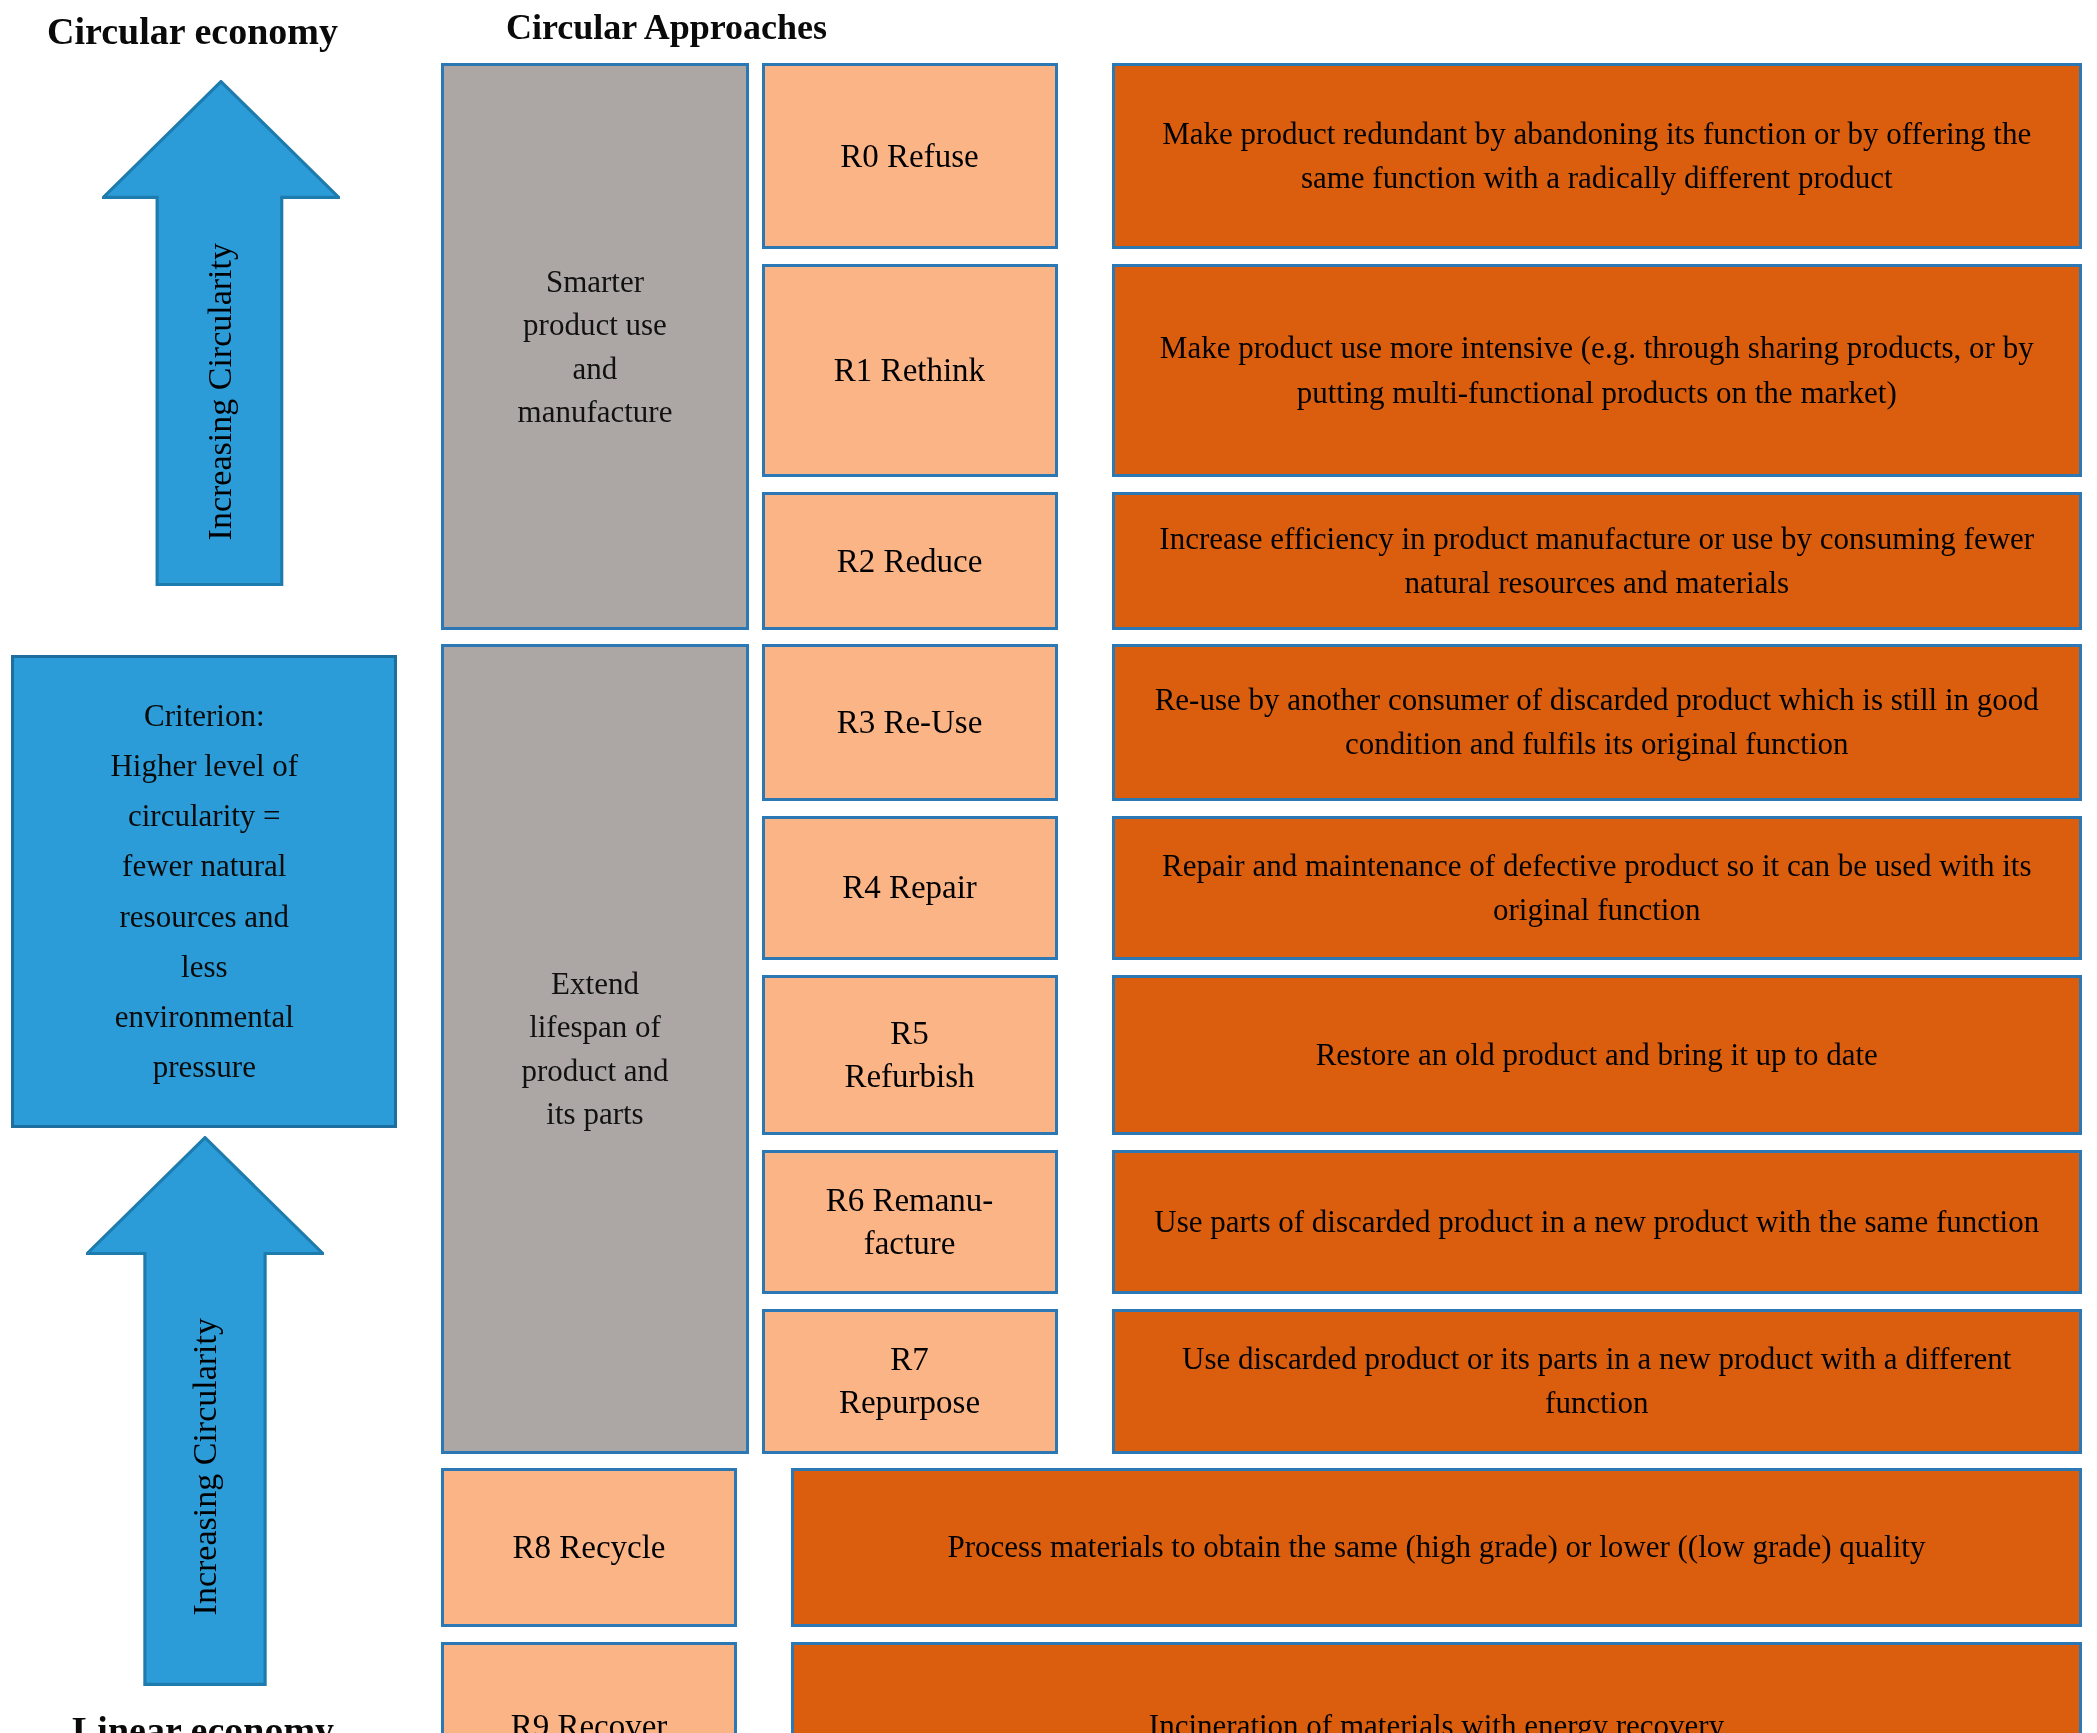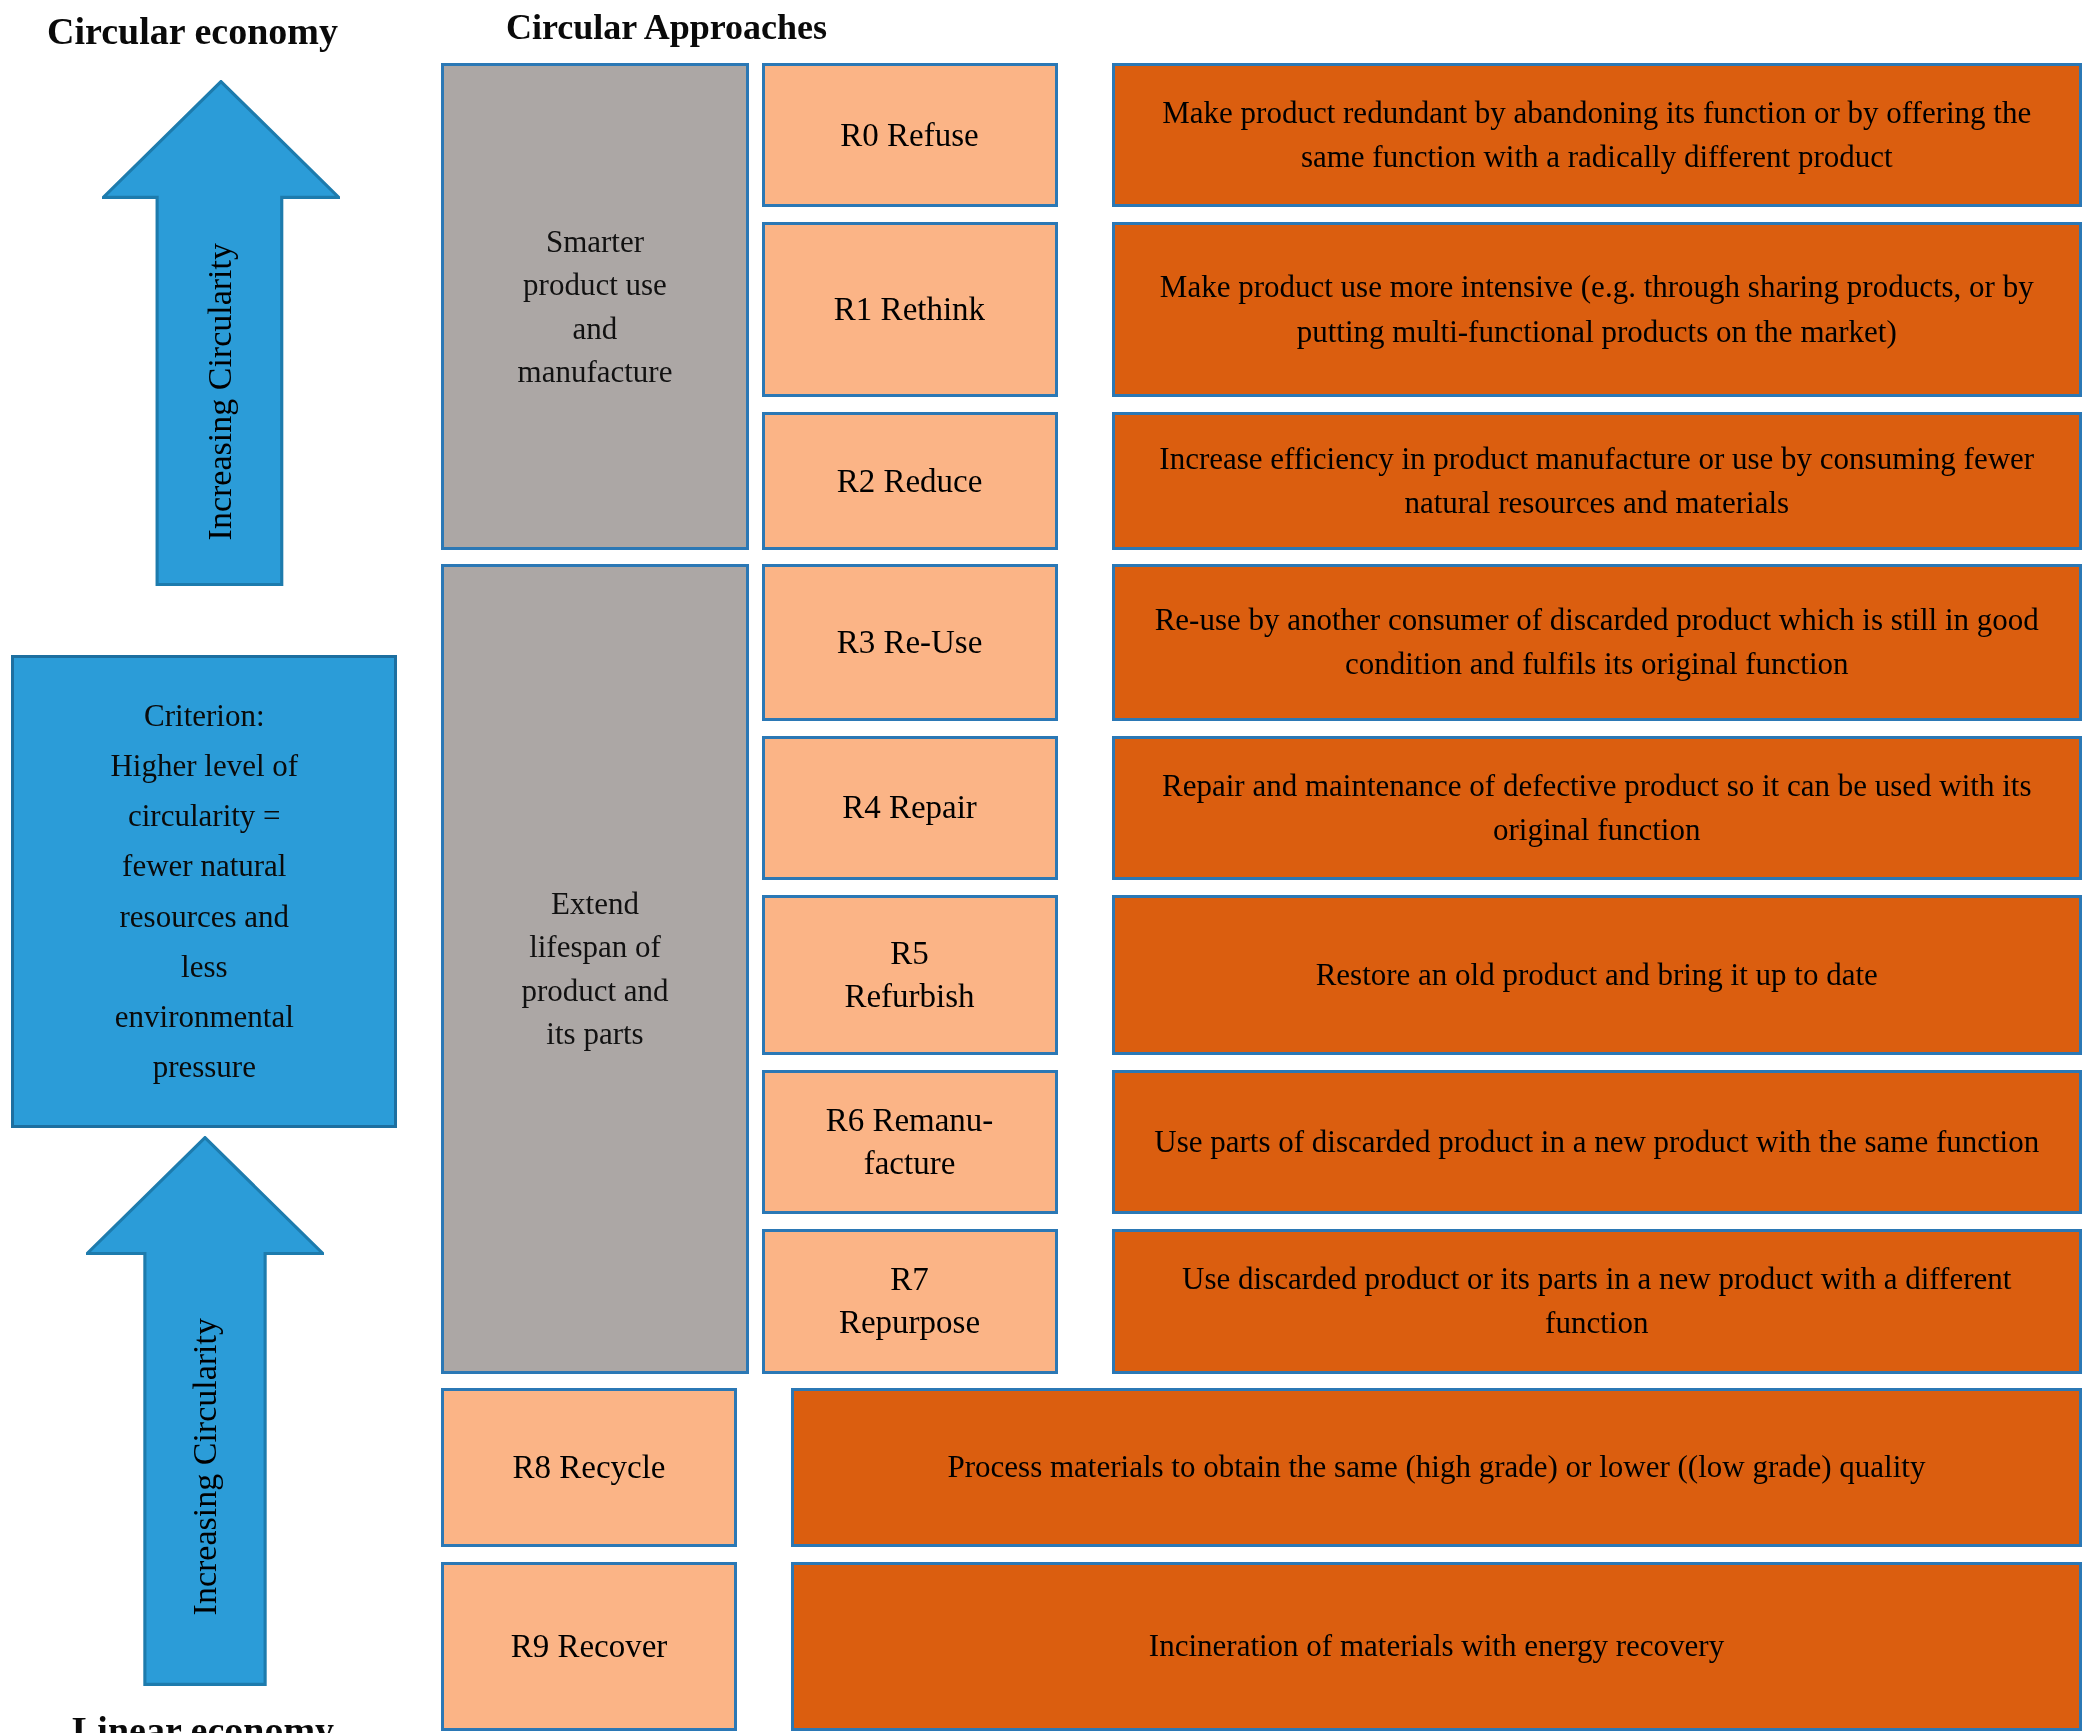--- a/index.html
+++ b/index.html
@@ -127,25 +127,25 @@
   </div>
 
   <div class="content">
 
     <div class="group">
       <div class="gray-box">Smarter
 product use
 and
 manufacture</div>
       <div class="rows">
-        <div class="row" style="height:144px">
+        <div class="row" style="height:186px">
           <div class="label-box">R0 Refuse</div>
           <div class="desc-box">Make product redundant by abandoning its function or by offering the same function with a radically different product</div>
         </div>
-        <div class="row" style="height:175px">
+        <div class="row" style="height:213px">
           <div class="label-box">R1 Rethink</div>
           <div class="desc-box">Make product use more intensive (e.g. through sharing products, or by putting multi-functional products on the market)</div>
         </div>
         <div class="row" style="height:138px">
           <div class="label-box">R2 Reduce</div>
           <div class="desc-box">Increase efficiency in product manufacture or use by consuming fewer natural resources and materials</div>
         </div>
       </div>
     </div>
 

